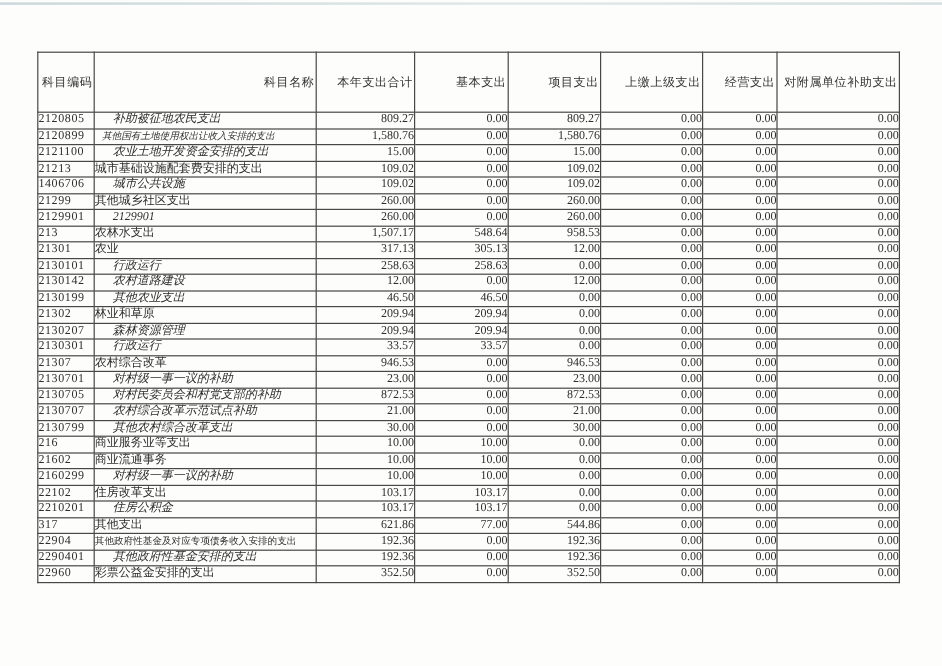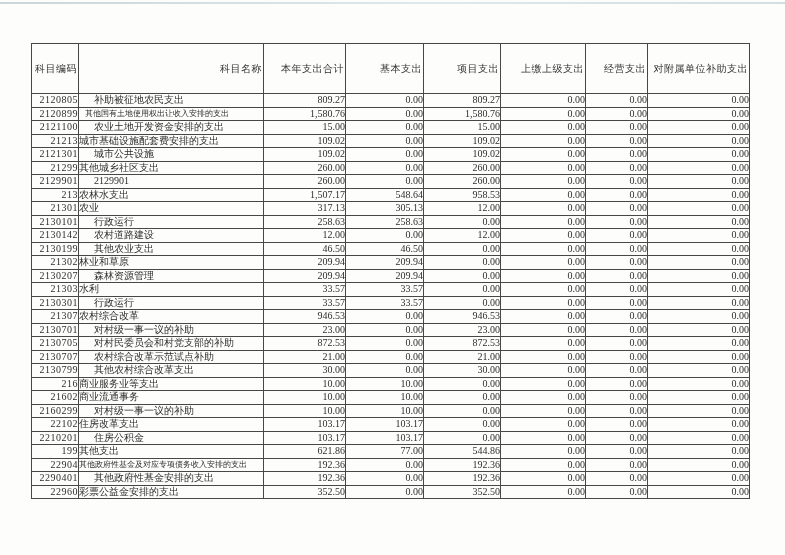--- a/index.html
+++ b/index.html
@@ -25,23 +25,23 @@
     overflow:hidden;white-space:nowrap;
     box-sizing:border-box;
   }
   table.expenditure thead th{
     height:50px;font-size:10px;text-align:right;
     padding:0 1px;letter-spacing:0.5px;color:#333;
   }
   table.expenditure tbody td{
     height:12.5px;line-height:12.5px;font-size:10px;padding:0;
   }
-  td.code{text-align:right;padding-left:2px;letter-spacing:0.5px;}
+  td.code{text-align:left;padding-left:2px;letter-spacing:0.5px;}
   td.name{text-align:left;padding-left:3px;}
-  td.name.ind{padding-left:15px;}
+  td.name.ind{padding-left:15px;font-style:italic;}
   td.name.small-font{font-size:8px;}
   td.name.small-font.ind{padding-left:6px;}
   td.num{text-align:right;padding-right:3px;}
 </style>
 </head>
 <body>
 
 <div class="page">
   <div class="scan-topline"></div>
   <table class="expenditure">
@@ -102,21 +102,21 @@
           <td class="code">21213</td>
           <td class="name">城市基础设施配套费安排的支出</td>
           <td class="num">109.02</td>
           <td class="num">0.00</td>
           <td class="num">109.02</td>
           <td class="num">0.00</td>
           <td class="num">0.00</td>
           <td class="num">0.00</td>
         </tr>
         <tr>
-          <td class="code">2121301</td>
+          <td class="code">1406706</td>
           <td class="name ind">城市公共设施</td>
           <td class="num">109.02</td>
           <td class="num">0.00</td>
           <td class="num">109.02</td>
           <td class="num">0.00</td>
           <td class="num">0.00</td>
           <td class="num">0.00</td>
         </tr>
         <tr>
           <td class="code">21299</td>
@@ -202,30 +202,20 @@
           <td class="code">2130207</td>
           <td class="name ind">森林资源管理</td>
           <td class="num">209.94</td>
           <td class="num">209.94</td>
           <td class="num">0.00</td>
           <td class="num">0.00</td>
           <td class="num">0.00</td>
           <td class="num">0.00</td>
         </tr>
         <tr>
-          <td class="code">21303</td>
-          <td class="name">水利</td>
-          <td class="num">33.57</td>
-          <td class="num">33.57</td>
-          <td class="num">0.00</td>
-          <td class="num">0.00</td>
-          <td class="num">0.00</td>
-          <td class="num">0.00</td>
-        </tr>
-        <tr>
           <td class="code">2130301</td>
           <td class="name ind">行政运行</td>
           <td class="num">33.57</td>
           <td class="num">33.57</td>
           <td class="num">0.00</td>
           <td class="num">0.00</td>
           <td class="num">0.00</td>
           <td class="num">0.00</td>
         </tr>
         <tr>
@@ -322,21 +312,21 @@
           <td class="code">2210201</td>
           <td class="name ind">住房公积金</td>
           <td class="num">103.17</td>
           <td class="num">103.17</td>
           <td class="num">0.00</td>
           <td class="num">0.00</td>
           <td class="num">0.00</td>
           <td class="num">0.00</td>
         </tr>
         <tr>
-          <td class="code">199</td>
+          <td class="code">317</td>
           <td class="name">其他支出</td>
           <td class="num">621.86</td>
           <td class="num">77.00</td>
           <td class="num">544.86</td>
           <td class="num">0.00</td>
           <td class="num">0.00</td>
           <td class="num">0.00</td>
         </tr>
         <tr>
           <td class="code">22904</td>

